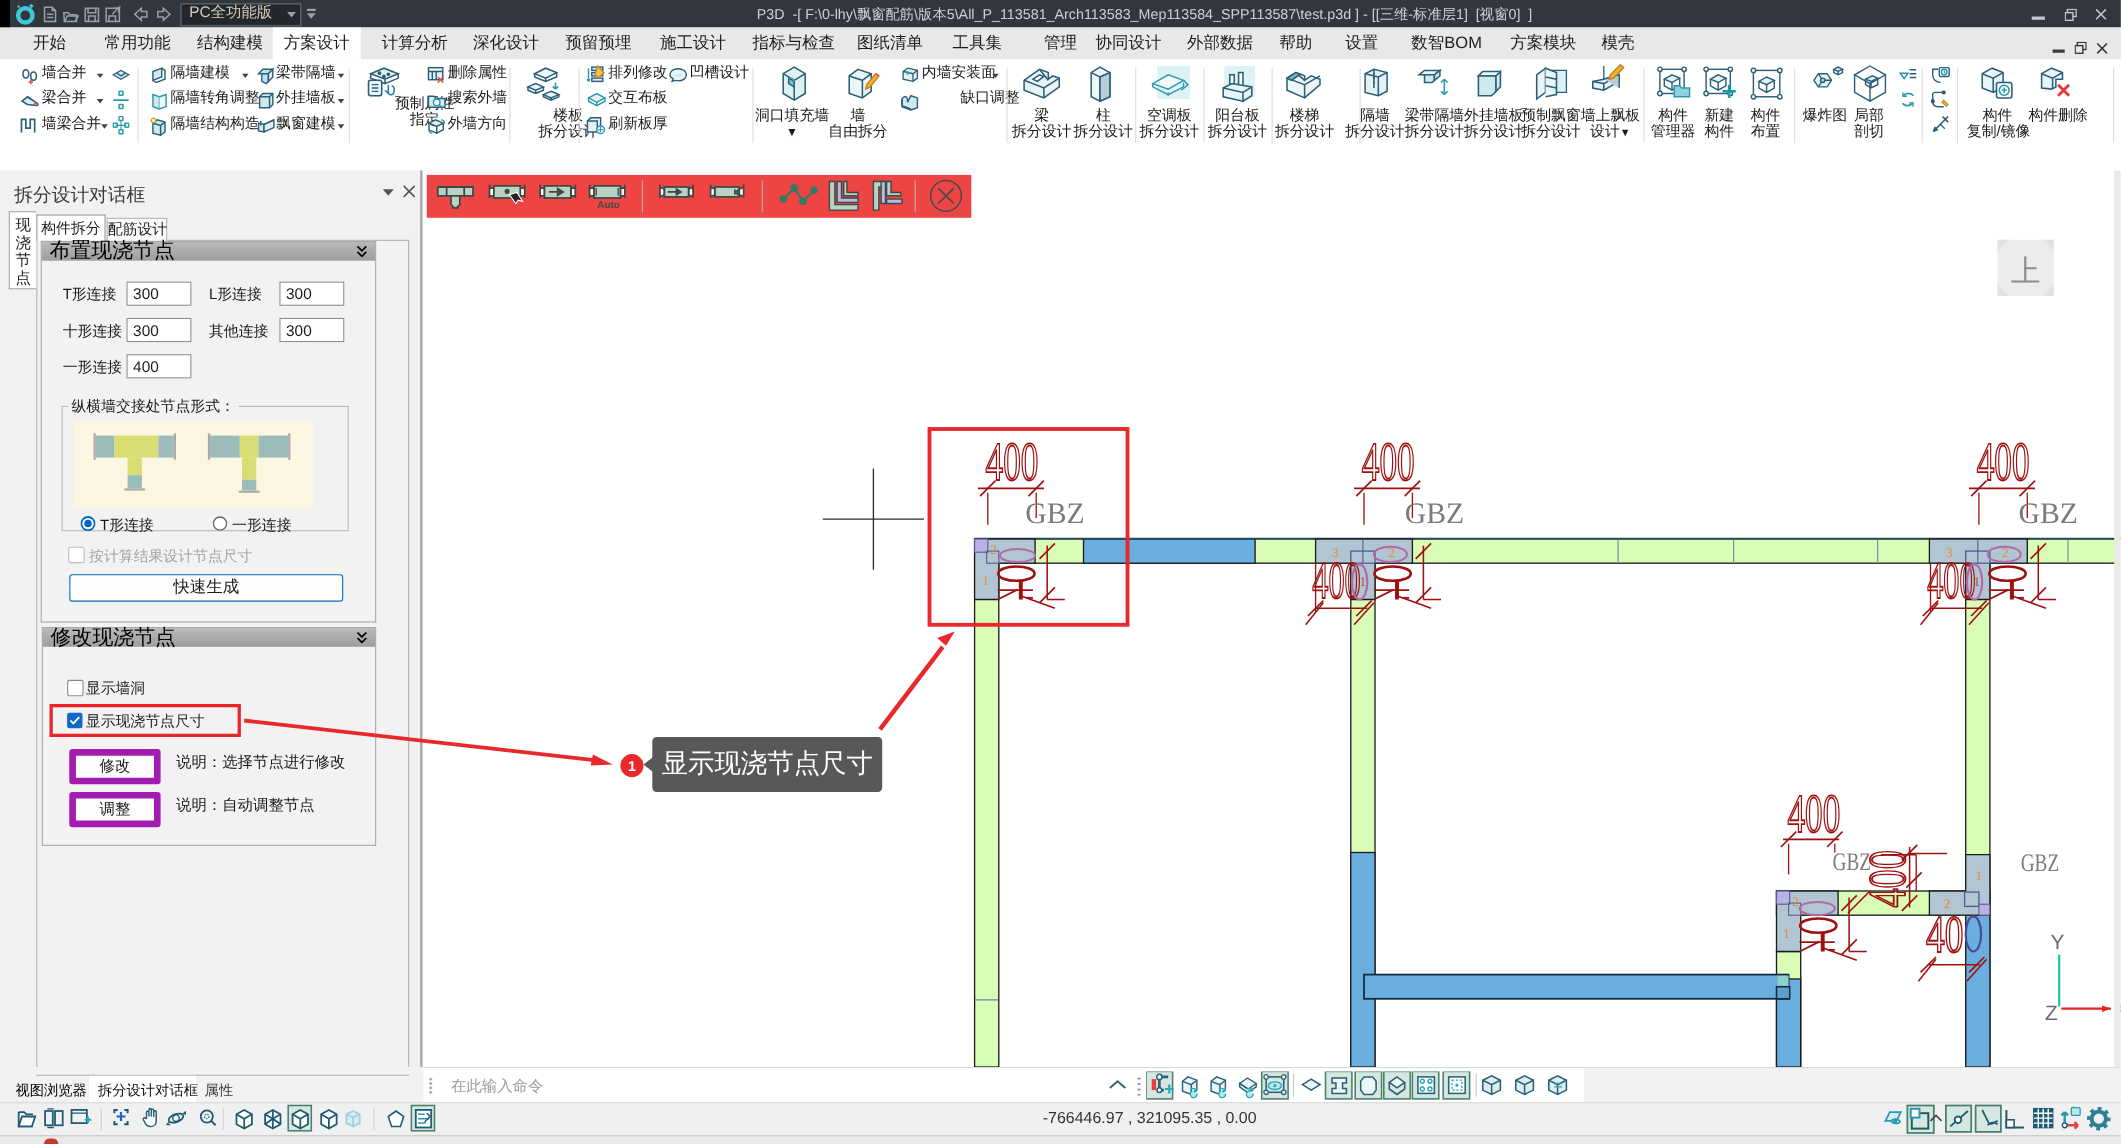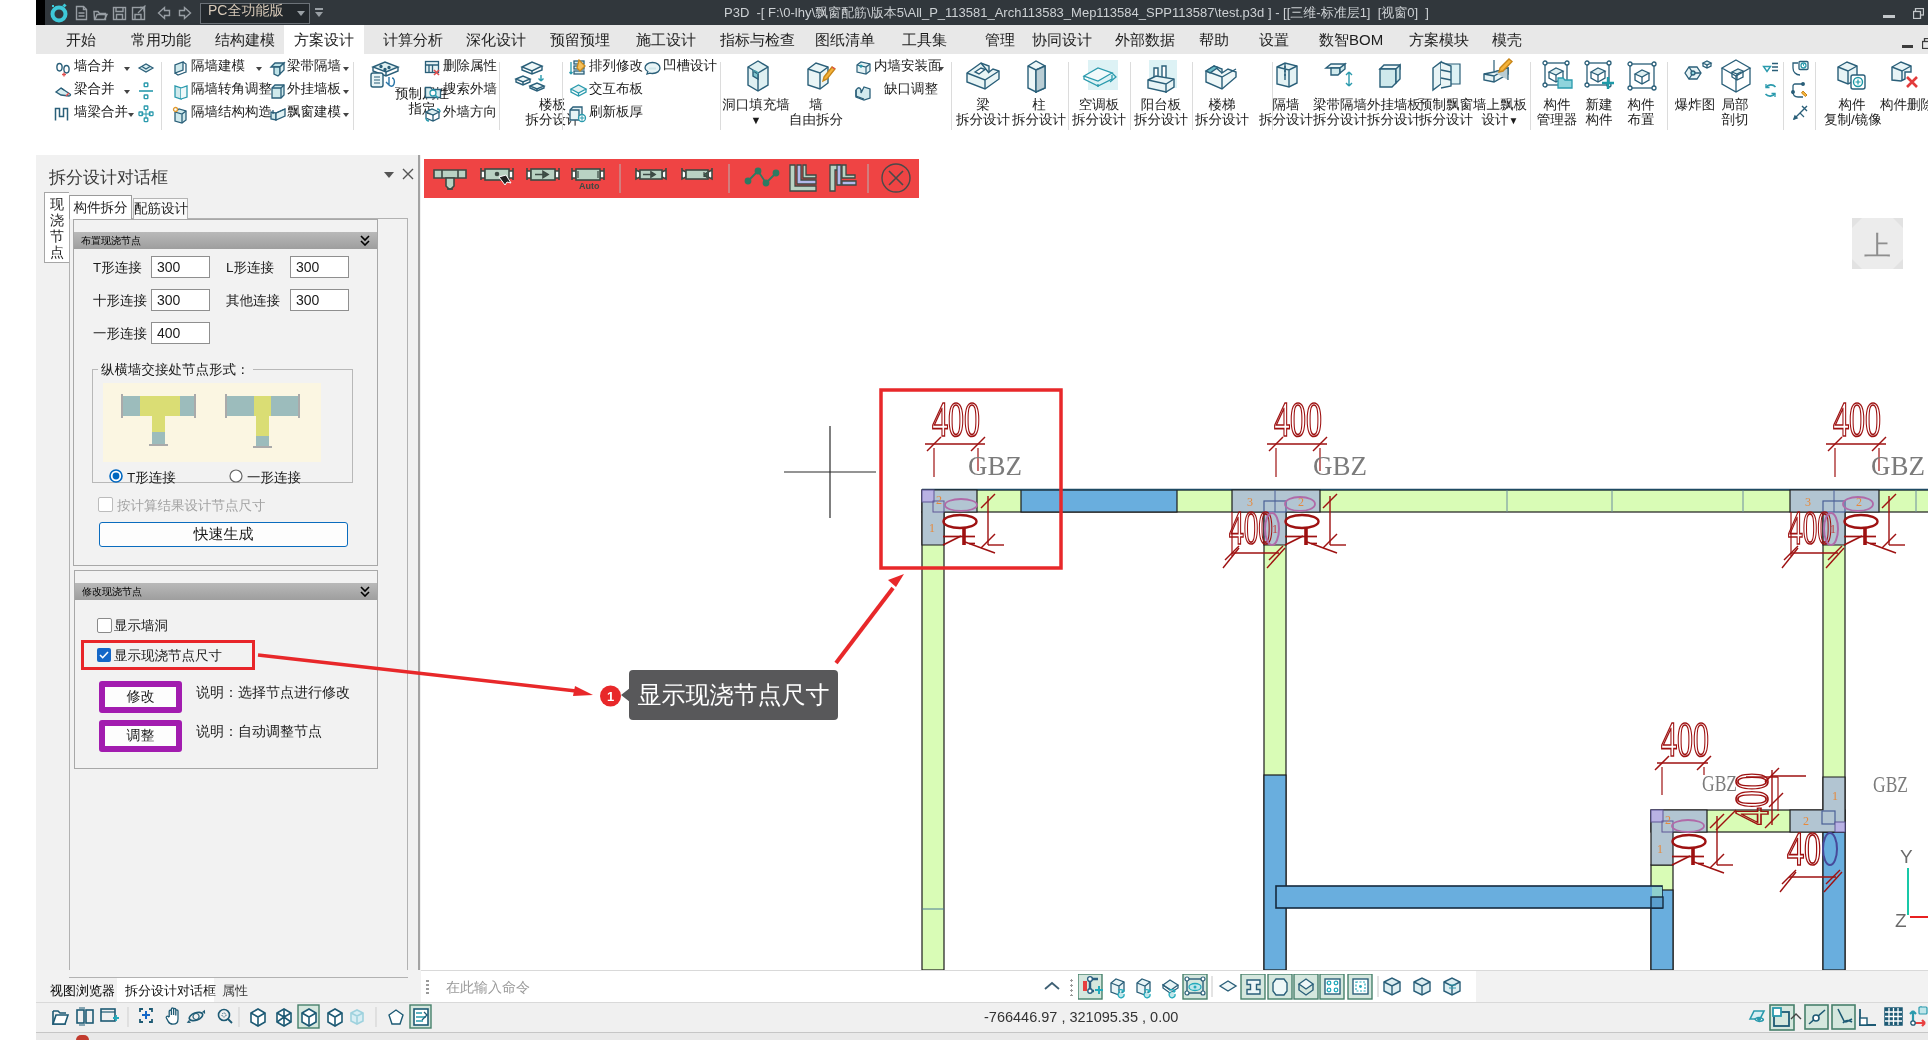--- a/index.html
+++ b/index.html
@@ -1,38 +1,38 @@
 <!DOCTYPE html>
 <html><head>
 <meta charset="utf-8">
 <style>
 html,body{margin:0;padding:0;width:1928px;height:1040px;overflow:hidden;background:#fff;
  font-family:"Liberation Sans",sans-serif;-webkit-font-smoothing:antialiased;}
 .abs{position:absolute;}
-#root{position:absolute;left:0;top:0;width:1720px;height:1040px;margin-left:36px;}
+#root{position:absolute;left:0;top:0;width:1720px;height:1040px;}
 
 #titlebar{left:0;top:0;width:1928px;height:25px;background:#31373c;}
 #titlebar .ttxt{color:#cdd1d4;font-size:13px;line-height:25px;white-space:nowrap;}
 
 #menubar{left:0;top:25px;width:1928px;height:29px;background:#e8e8e8;}
 .mtab{position:absolute;top:0;height:29px;line-height:29px;font-size:15px;color:#1d1d1d;text-align:center;white-space:nowrap;}
 .mtab.sel{background:#ffffff;}
 
 #ribbon{left:0;top:54px;width:1928px;height:83px;background:#fff;}
 #grouplabels{left:0;top:137px;width:1928px;height:16px;background:#eff1f0;border-top:1px solid #e2e4e3;}
 .glabel{position:absolute;top:0;height:16px;line-height:16px;font-size:13px;color:#666;text-align:center;white-space:nowrap;}
 .rdiv{position:absolute;top:8px;width:1px;height:68px;background:#dcdcdc;}
 .rtxt{position:absolute;font-size:13.5px;color:#1a1a1a;white-space:nowrap;}
 .rbig{position:absolute;font-size:13.5px;color:#1a1a1a;text-align:center;line-height:15px;white-space:nowrap;}
 .arrow-dn{display:inline-block;width:0;height:0;border-left:3.5px solid transparent;border-right:3.5px solid transparent;border-top:4px solid #444;vertical-align:middle;}
 
 #panel{left:0;top:155px;width:385px;height:817px;background:#f1f1f1;}
 .ptitle{position:absolute;left:13px;top:11px;font-size:17px;color:#3a3a3a;}
 .pbox{position:absolute;background:#f2f2f2;border:1px solid #a8a8a8;}
-.phead{position:absolute;left:0;top:12px;right:0;height:17px;background:linear-gradient(#b9b9b9,#9e9e9e);color:#000;font-size:10px;line-height:17px;padding-left:7px;}
+.phead{position:absolute;left:0;top:0;right:0;height:17px;background:linear-gradient(#b9b9b9,#9e9e9e);color:#000;font-size:19px;line-height:17px;padding-left:7px;}
 .plabel{position:absolute;font-size:13.5px;color:#1a1a1a;white-space:nowrap;}
 .pinput{position:absolute;background:#fff;border:1px solid #8f8f8f;font-size:14px;color:#1a1a1a;padding:0 0 0 5px;line-height:20px;}
 .pbtn{position:absolute;background:#fdfdfd;border:6px solid #a21caf;border-radius:3px;text-align:center;font-size:14px;color:#1a1a1a;}
 .cb{position:absolute;width:13px;height:13px;background:#fff;border:1px solid #8a8a8a;border-radius:2px;}
 
 #rowA{left:0;top:970px;width:1928px;height:32px;background:#f2f2f2;}
 #statusbar{left:0;top:1002px;width:1928px;height:29px;background:#f0f0f0;border-top:1px solid #d9d9d9;}
 #bottomstrip{left:0;top:1032px;width:1928px;height:8px;background:#e9e9e9;border-top:1px solid #c6c6c6;}
 
 #canvas{left:385px;top:155px;width:1543px;height:815px;background:#fff;overflow:hidden;}
@@ -277,21 +277,21 @@
       <path d="M2 5l4-3 9 2v7l-4 3-9-2z"></path>
         <path d="M2 5l9 2 4-3M11 7v7" fill="none"></path>
       <path d="M6 8v-3m0 0l-1.5 1.5M6 5l1.5 1.5" stroke="#2a9aad" fill="none"></path>
     </svg>
     <div class="rtxt" style="left:838px;top:3px;">内墙安装面</div>
     <div class="abs arrow-dn" style="left:902px;top:13px;"></div>
     <svg class="abs" style="left:818px;top:28px" width="18" height="19" viewBox="0 0 18 19" fill="#d2eaee" stroke="#2a5f79" stroke-width="1.3">
       <path d="M2 8c2-3 4-3 5 0v3l3-6 6 2v9l-6 2-8-3z"></path>
         <path d="M2 8v6l8 3" fill="none"></path>
     </svg>
-    <div class="rtxt" style="left:816px;top:26px;padding-left:32px;">缺口调整</div>
+    <div class="rtxt" style="left:841px;top:26px;padding-left:32px;">缺口调整</div>
     <div class="rdiv" style="left:915px;"></div>
 
     <svg class="abs" style="left:929px;top:5px" width="36" height="34" viewBox="0 0 36 34" fill="#e8f4f5" stroke="#2a5f79" stroke-width="1.4">
       <path d="M2 14L16 4l8 3v6l4-3 6 2v8L20 30l-18-7z"></path>
       <path d="M2 14l18 7L34 12M20 21v9M16 4l8 10" fill="none"></path>
       <path d="M10 13l6-4 4 1.5-6 4.5z" fill="#fff"></path>
     </svg>
     <div class="rbig" style="left:919px;top:43px;width:56px;">梁<br>拆分设计</div>
     <svg class="abs" style="left:989px;top:5px" width="23" height="34" viewBox="0 0 23 34" fill="#eef7f8" stroke="#2a5f79" stroke-width="1.4">
       <path d="M3 7l8-5 9 5v22l-9 4-8-4z"></path>

